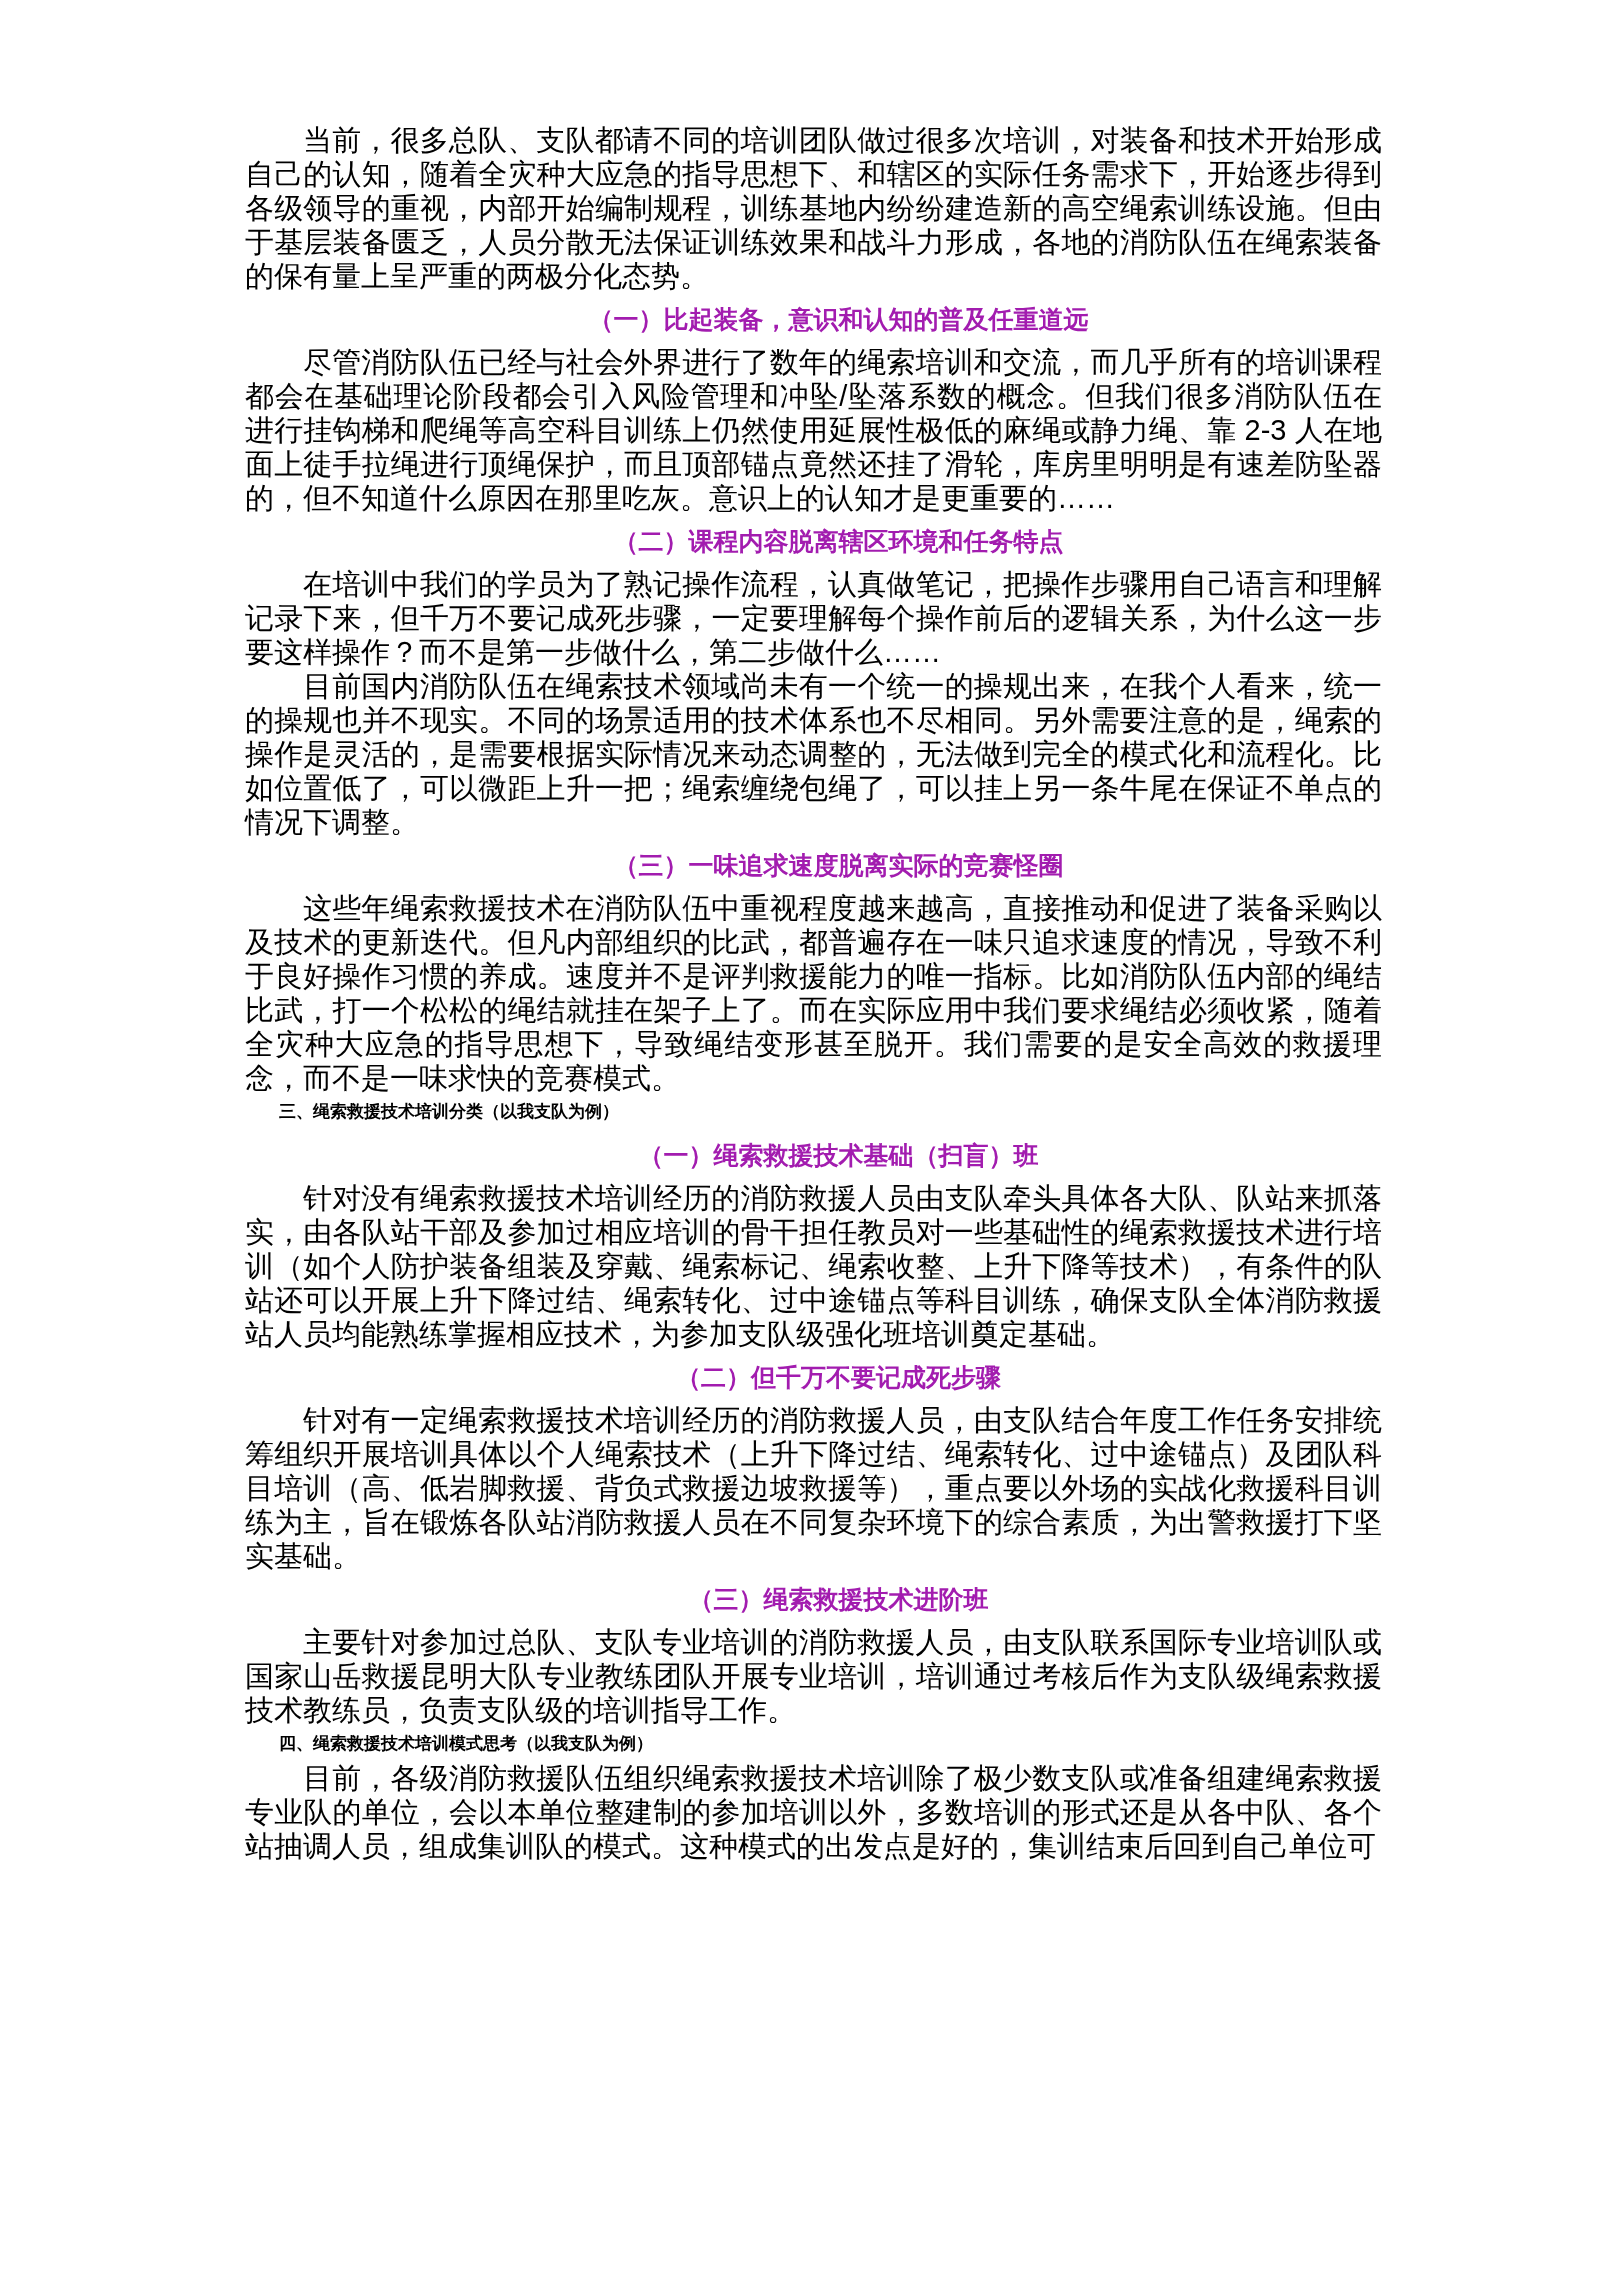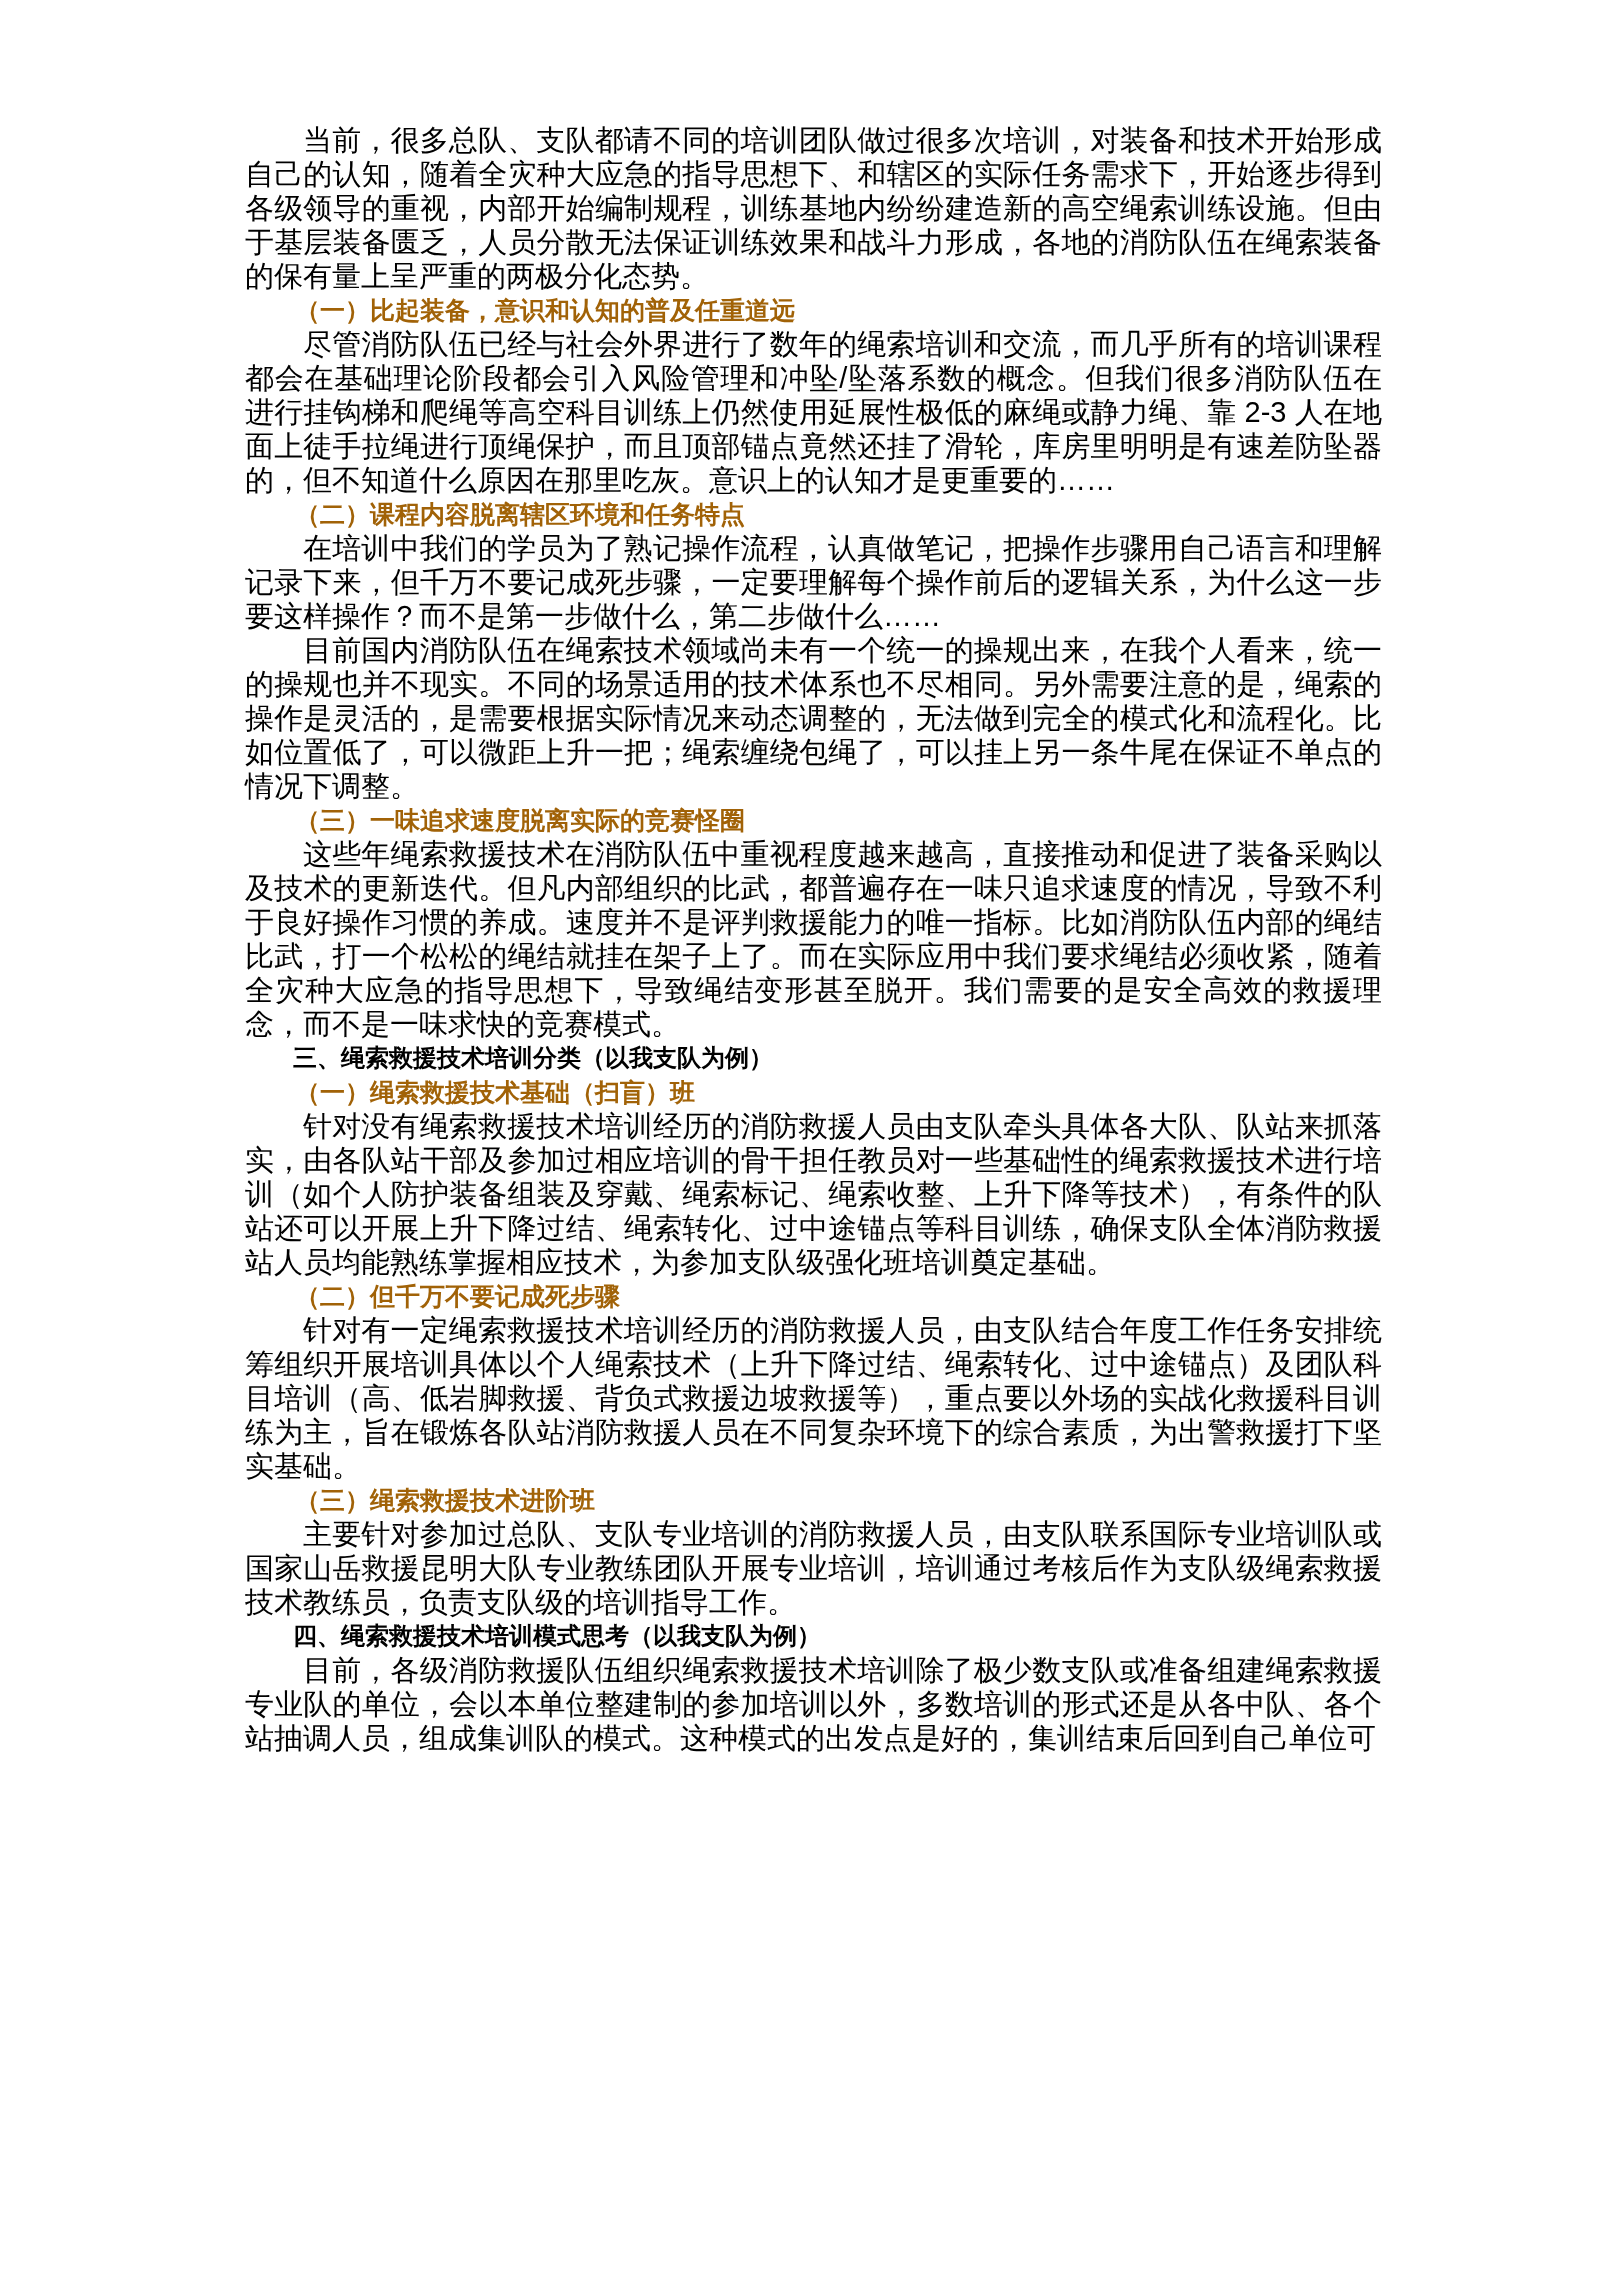--- a/index.html
+++ b/index.html
@@ -33,29 +33,29 @@
     text-justify: inter-ideograph;
     text-indent: 2em;
     margin: 0;
     letter-spacing: 0px;
     font-weight: 400;
     word-break: break-all;
   }
   .heading {
     font-size: 25px;
     line-height: 34px;
-    color: #a16207;
-    margin: 0;
+    color: #a21caf;
+    margin: 9px;
     font-weight: 700;
     text-indent: 2em;
-    text-align: left;
+    text-align: center;
     letter-spacing: 0px;
   }
   .heading-major {
-    font-size: 24px;
+    font-size: 17px;
     line-height: 34px;
     color: #000000;
     margin: 0;
     font-weight: 700;
     text-indent: 2em;
     text-align: left;
     letter-spacing: 0px;
   }
 </style>
 </head>

